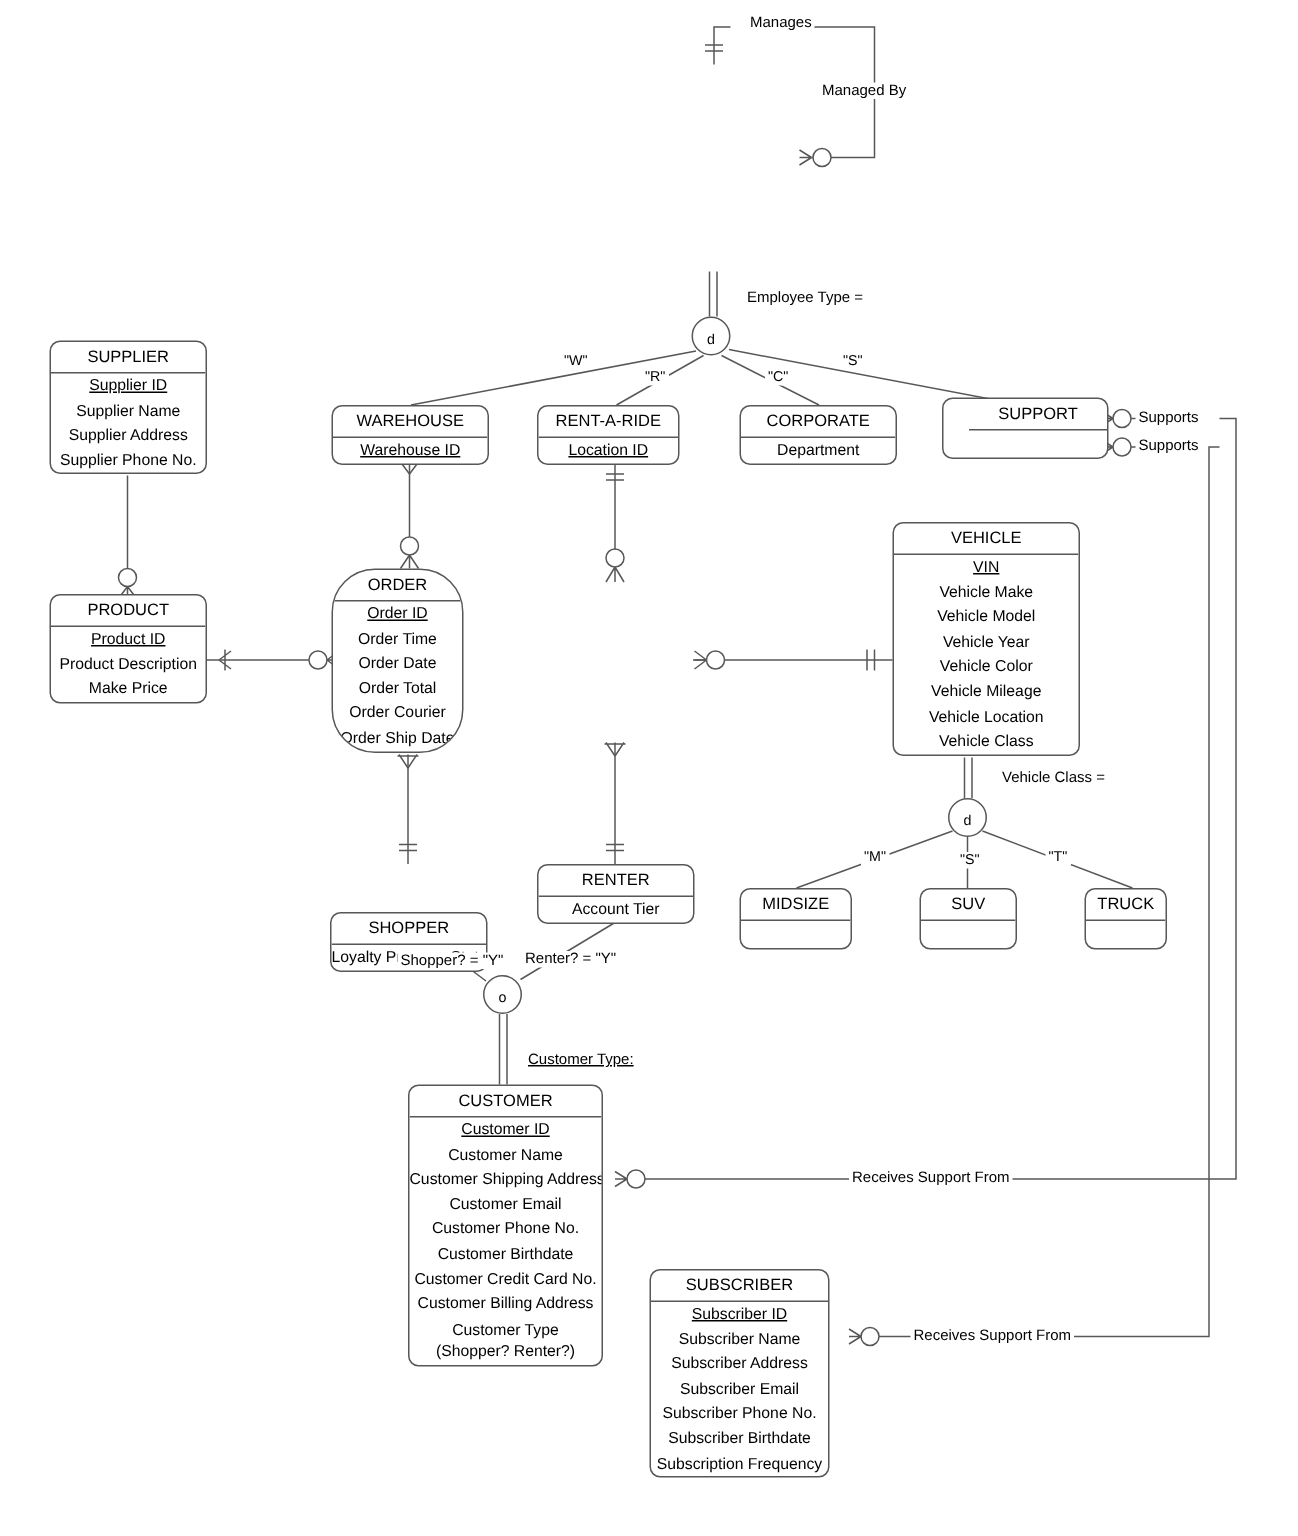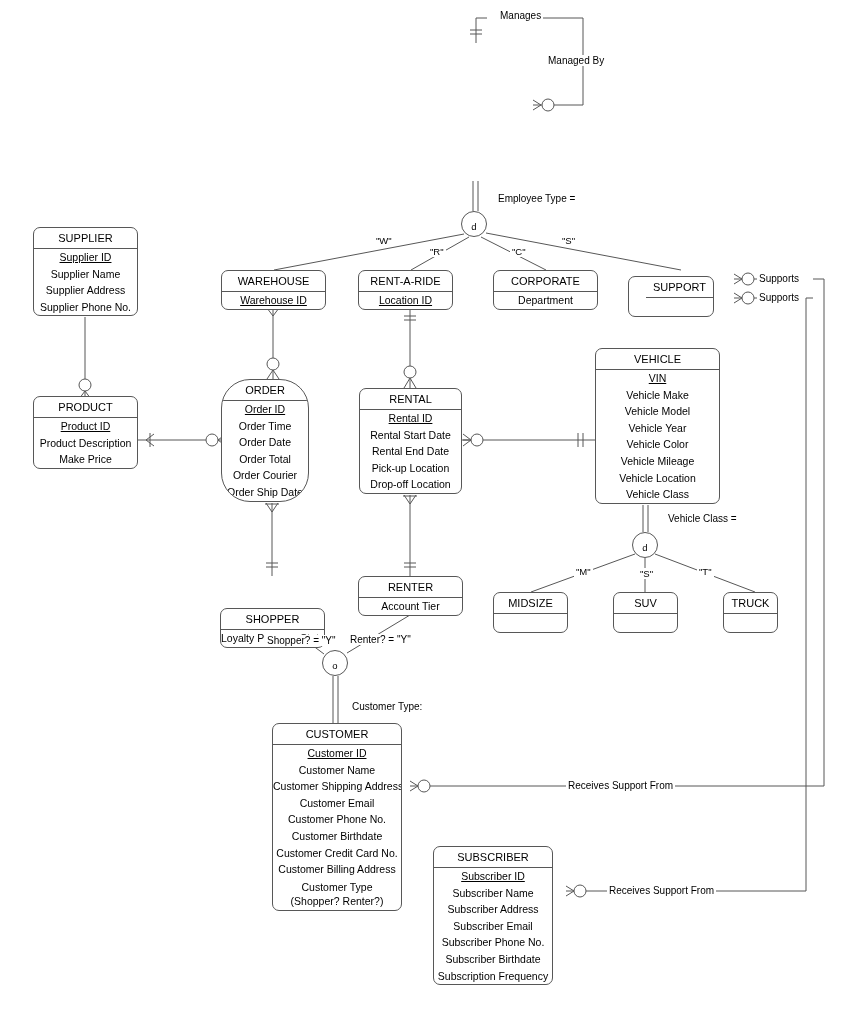--- a/index.html
+++ b/index.html
@@ -146,49 +146,39 @@
     </div>
   </div>
 
   <div class="entity" style="left:493px;top:270px;width:105px;">
     <div class="ent-title">CORPORATE</div>
     <div class="attrs">
       <div class="attr">Department</div>
     </div>
   </div>
 
-  <div class="entity" style="left:628px;top:276px;width:86px;padding-left:17px;">
+  <div class="entity" style="left:628px;top:265px;width:111px;padding-left:17px;">
     <div class="ent-title">SUPPORT</div>
     <div class="attrs">
       <div class="attr empty">&nbsp;</div>
     </div>
   </div>
 
   <div class="entity" style="left:221px;top:379px;width:88px;border-radius:29px;">
     <div class="ent-title">ORDER</div>
     <div class="attrs">
       <div class="attr pk">Order ID</div>
       <div class="attr">Order Time</div>
       <div class="attr">Order Date</div>
       <div class="attr">Order Total</div>
       <div class="attr">Order Courier</div>
       <div class="attr">Order Ship Date</div>
     </div>
   </div>
 
-  <div class="entity" style="left:359px;top:388px;width:103px;">
-    <div class="ent-title">RENTAL</div>
-    <div class="attrs">
-      <div class="attr pk">Rental ID</div>
-      <div class="attr">Rental Start Date</div>
-      <div class="attr">Rental End Date</div>
-      <div class="attr">Pick-up Location</div>
-      <div class="attr">Drop-off Location</div>
-    </div>
-  </div>
 
   <div class="entity" style="left:595px;top:348px;width:125px;">
     <div class="ent-title">VEHICLE</div>
     <div class="attrs">
       <div class="attr pk">VIN</div>
       <div class="attr">Vehicle Make</div>
       <div class="attr">Vehicle Model</div>
       <div class="attr">Vehicle Year</div>
       <div class="attr">Vehicle Color</div>
       <div class="attr">Vehicle Mileage</div>
@@ -281,17 +271,17 @@
   <div class="lbl sm" style="left:510px;top:246px;">"C"</div>
   <div class="lbl sm" style="left:560px;top:235px;">"S"</div>
   <div class="lbl" style="left:757px;top:273px;">Supports</div>
   <div class="lbl" style="left:757px;top:292px;">Supports</div>
   <div class="lbl" style="left:666px;top:513px;">Vehicle Class =</div>
   <div class="lbl sm" style="left:574px;top:566px;">"M"</div>
   <div class="lbl sm" style="left:638px;top:568px;">"S"</div>
   <div class="lbl sm" style="left:697px;top:566px;">"T"</div>
   <div class="lbl" style="left:265px;top:635px;">Shopper? = "Y"</div>
   <div class="lbl" style="left:348px;top:634px;">Renter? = "Y"</div>
-  <div class="lbl" style="left:350px;top:701px;">Customer Type:</div>
+  <div class="lbl" style="left:350px;top:701px;text-decoration:underline;">Customer Type:</div>
   <div class="lbl" style="left:566px;top:780px;">Receives Support From</div>
   <div class="lbl" style="left:607px;top:885px;">Receives Support From</div>
 
 </div>
 
 </body></html>

